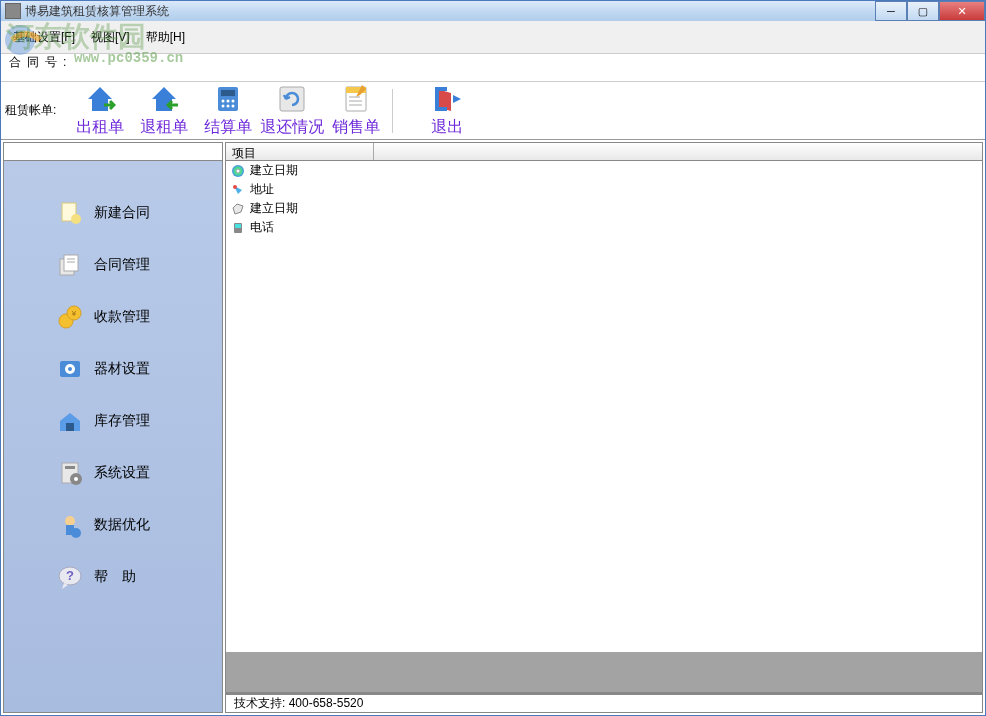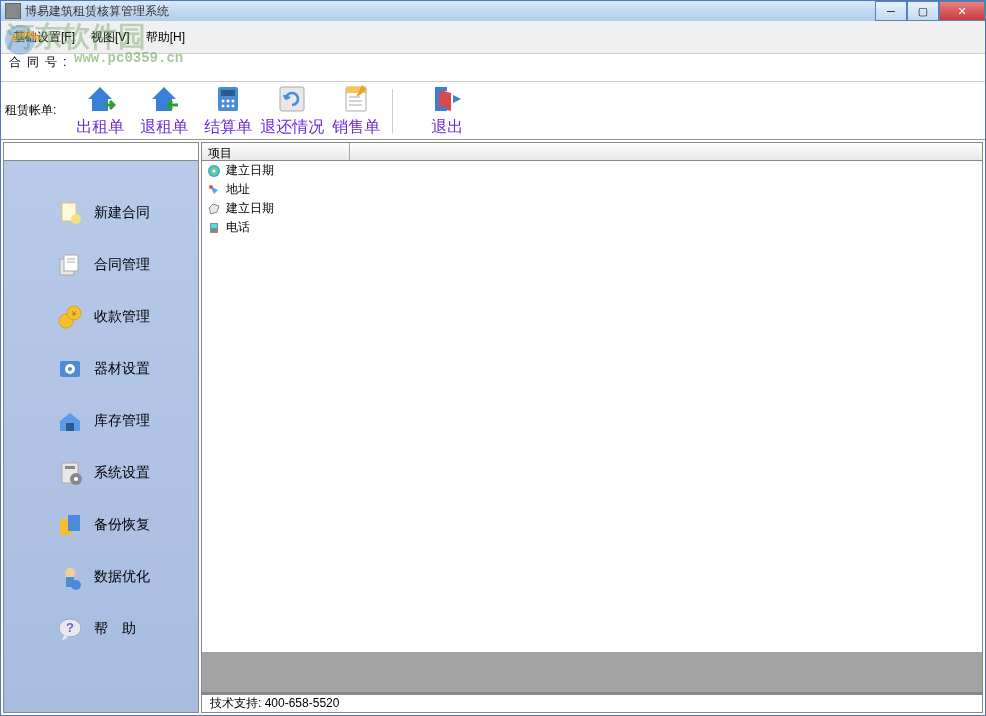--- a/index.html
+++ b/index.html
@@ -130,21 +130,21 @@
     }
     .toolbar-gap {
       width: 18px;
     }
     .main-area {
       flex: 1;
       display: flex;
       overflow: hidden;
     }
     .sidebar-wrap {
-      width: 196px;
+      width: 220px;
       border: 1px solid #888;
       margin: 2px;
       display: flex;
       flex-direction: column;
       overflow: hidden;
     }
     .sidebar-header {
       height: 18px;
       background: #fff;
       border-bottom: 1px solid #888;
@@ -434,29 +434,20 @@
             <svg width="28" height="28" viewBox="0 0 28 28">
                 <rect x="6" y="4" width="16" height="20" fill="#e8e8e8" stroke="#aaa"></rect>
                 <rect x="9" y="7" width="10" height="3" fill="#888"></rect>
                 <circle cx="20" cy="20" r="6" fill="#888"></circle>
                 <circle cx="20" cy="20" r="2" fill="#fff"></circle>
               </svg>
           </div>
           <span>系统设置</span>
         </div>
 
-        <div class="sidebar-item">
-          <div class="sidebar-icon">
-            <svg width="28" height="28" viewBox="0 0 28 28">
-                <rect x="4" y="8" width="12" height="16" fill="#f5c030"></rect>
-                <rect x="12" y="4" width="12" height="16" fill="#4a8cd8"></rect>
-              </svg>
-          </div>
-          <span>备份恢复</span>
-        </div>
 
         <div class="sidebar-item">
           <div class="sidebar-icon">
             <svg width="28" height="28" viewBox="0 0 28 28">
                 <circle cx="14" cy="10" r="5" fill="#f5d090"></circle>
                 <rect x="10" y="14" width="8" height="10" fill="#4a8cd8"></rect>
                 <circle cx="20" cy="22" r="5" fill="#4a8cd8"></circle>
               </svg>
           </div>
           <span>数据优化</span>

